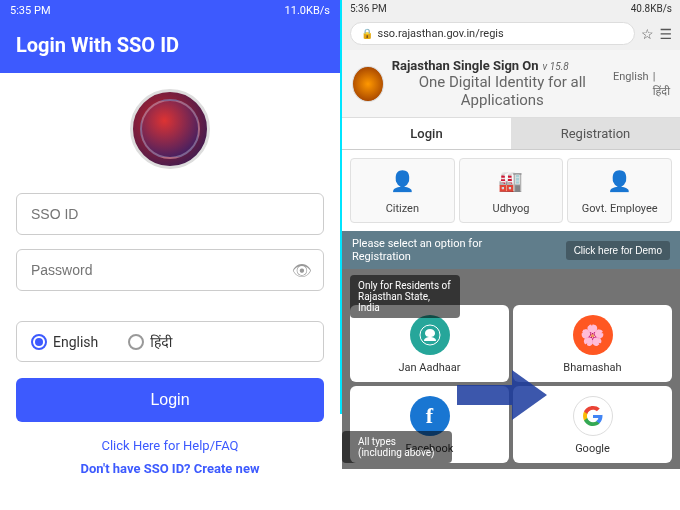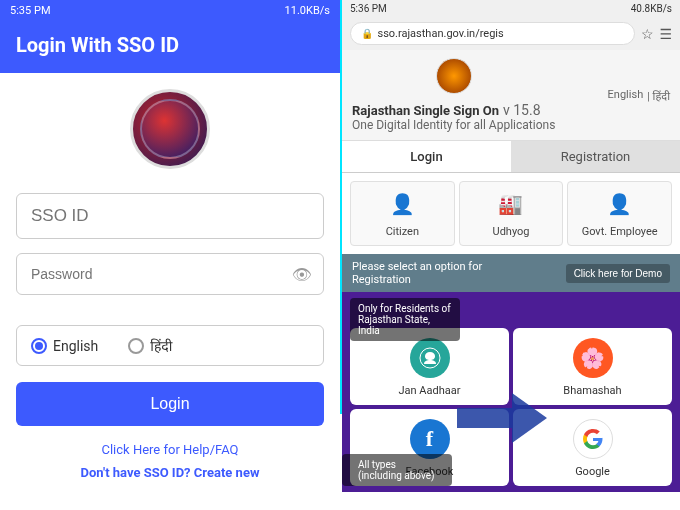--- a/index.html
+++ b/index.html
@@ -65,21 +65,21 @@
       border-radius: 50%;
       background: radial-gradient(circle at 40% 35%, #dd3333, #1a1a6e);
       border: 2px solid rgba(255,255,255,0.3);
     }
 
     .input-field {
       width: 100%;
       border: 1.5px solid #ccc;
       border-radius: 6px;
       padding: 12px 14px;
-      font-size: 17px;
+      font-size: 14px;
       color: #000000;
       margin-bottom: 14px;
       outline: none;
       position: relative;
     }
 
     .input-wrapper {
       width: 100%;
       position: relative;
       margin-bottom: 30px;
@@ -232,37 +232,38 @@
       display: flex;
       align-items: center;
       justify-content: space-between;
       border-bottom: 1px solid #ddd;
     }
 
     .sso-logo-area {
       display: flex;
       align-items: center;
       gap: 8px;
-      flex-direction: column;
     }
 
     .sso-title {
       font-size: 13px;
       font-weight: bold;
       color: #333;
     }
 
     .sso-subtitle {
-      font-size: 12px;
+      font-size: 15px;
       color: #666;
+      text-align: center;
     }
 
     .sso-version {
-      font-size: 14px;
+      font-size: 10px;
       color: #666;
+      font-style: italic;
     }
 
     .lang-switch {
       font-size: 11px;
       color: #666;
       display: flex;
       gap: 4px;
     }
 
     .tabs {
@@ -335,21 +336,21 @@
       font-size: 10px;
       cursor: pointer;
       white-space: nowrap;
     }
 
     .registration-grid {
       display: grid;
       grid-template-columns: 1fr 1fr;
       gap: 4px;
       padding: 6px 8px;
-      background: #4c1d95;
+      background: #737373;
       flex: 1;
       position: relative;
     }
 
     .reg-item {
       background: white;
       border-radius: 6px;
       padding: 10px 6px 8px 6px;
       text-align: center;
       cursor: pointer;

